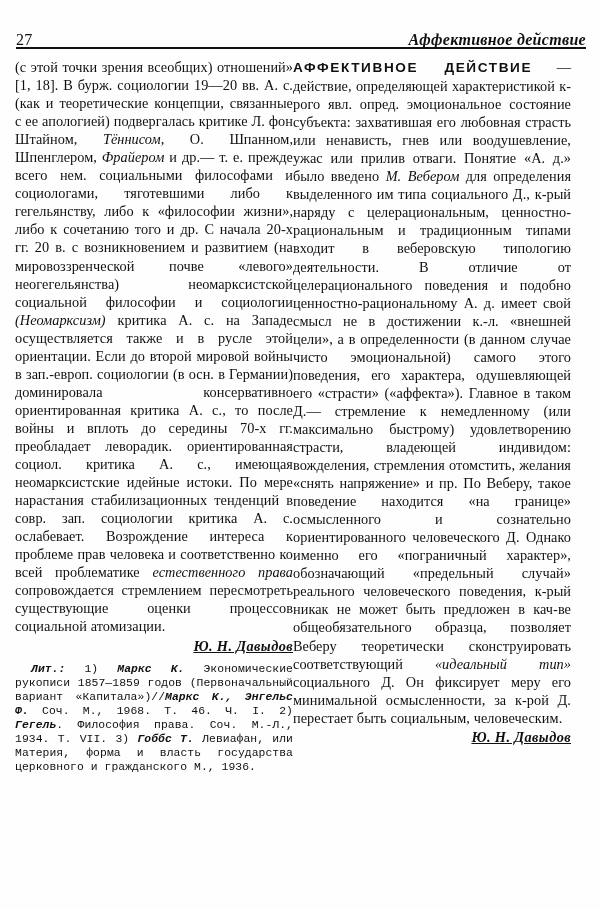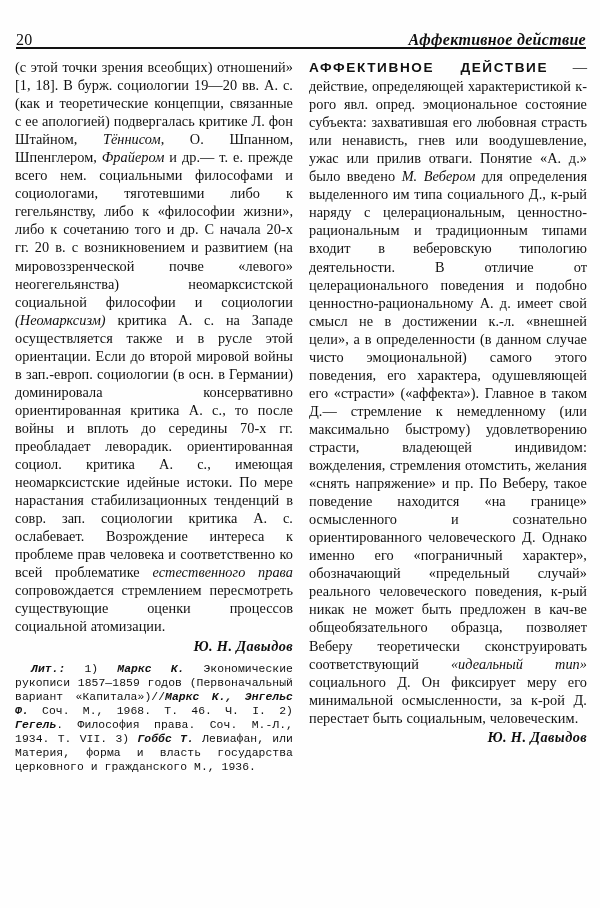--- a/index.html
+++ b/index.html
@@ -49,21 +49,20 @@
     background: #121212;
   }
 
   
   .columns {
     position: absolute;
     left: 15px;
     top: 58px;
     width: 572px;
     display: flex;
-    gap: 16px;
   }
   .col {
     width: 278px;
   }
 
   .para {
     font-size: 14.3px;
     line-height: 18.05px;
     text-align: justify;
     text-justify: inter-word;
@@ -86,20 +85,21 @@
   .it { font-style: italic; }
 
   .signature {
     font-size: 14.3px;
     line-height: 19px;
     font-style: italic;
     font-weight: bold;
     text-align: right;
     margin: 1px 0 0 0;
     letter-spacing: 0.4px;
+    text-decoration: underline;
   }
 
   
   .biblio {
     font-size: 11.4px;
     line-height: 14.1px;
     text-align: justify;
     margin: 6px 0 0 0;
     text-indent: 16px;
     letter-spacing: 0.05px;
@@ -113,21 +113,21 @@
     font-style: italic;
     font-weight: bold;
   }
 </style>
 </head>
 <body>
 
 <div class="page">
 
   <div class="runhead">
-    <span class="folio">20</span>
+    <span class="folio">27</span>
     <span class="runtitle">Аффективное действие</span>
   </div>
   <div class="rule"></div>
 
   <div class="columns">
 
     <div class="col">
       <p class="para first"><span>(с этой точки зрения всеобщих) отношений» [1, 18]. В бурж. социологии 19—20 вв. А. с. (как и теоретические концепции, связанные с ее апологией) подвергалась критике Л. фон Штайном, </span><span class="it">Тённисом</span><span>, О. Шпанном, Шпенглером, </span><span class="it">Фрайером</span><span> и др.— т. е. прежде всего нем. социальными философами и социологами, тяготевшими либо к гегельянству, либо к «философии жизни», либо к сочетанию того и др. С начала 20-х гг. 20 в. с возникновением и развитием (на мировоззренческой почве «левого» неогегельянства) неомарксистской социальной философии и социологии </span><span class="it">(Неомарксизм)</span><span> критика А. с. на Западе осуществляется также и в русле этой ориентации. Если до второй мировой войны в зап.-европ. социологии (в осн. в Германии) доминировала консервативно ориентированная критика А. с., то после войны и вплоть до середины 70-х гг. преобладает леворадик. ориентированная социол. критика А. с., имеющая неомарксистские идейные истоки. По мере нарастания стабилизационных тенденций в совр. зап. социологии критика А. с. ослабевает. Возрождение интереса к проблеме прав человека и соответственно ко всей проблематике </span><span class="it">естественного права</span><span> сопровождается стремлением пересмотреть существующие оценки процессов социальной атомизации.</span></p>
       <p class="signature">Ю. Н. Давыдов</p>
       <p class="biblio"><span class="lbl">Лит.:</span><span><span> 1) </span><span class="it">Маркс К.</span><span> Экономические рукописи 1857—1859 годов (Первоначальный вариант «Капитала»)//</span><span class="it">Маркс К., Энгельс Ф.</span><span> Соч. М., 1968. Т. 46. Ч. I. 2) </span><span class="it">Гегель</span><span>. Философия права. Соч. М.-Л., 1934. Т. VII. 3) </span><span class="it">Гоббс Т.</span><span> Левиафан, или Материя, форма и власть государства церковного и гражданского М., 1936.</span></span></p>

